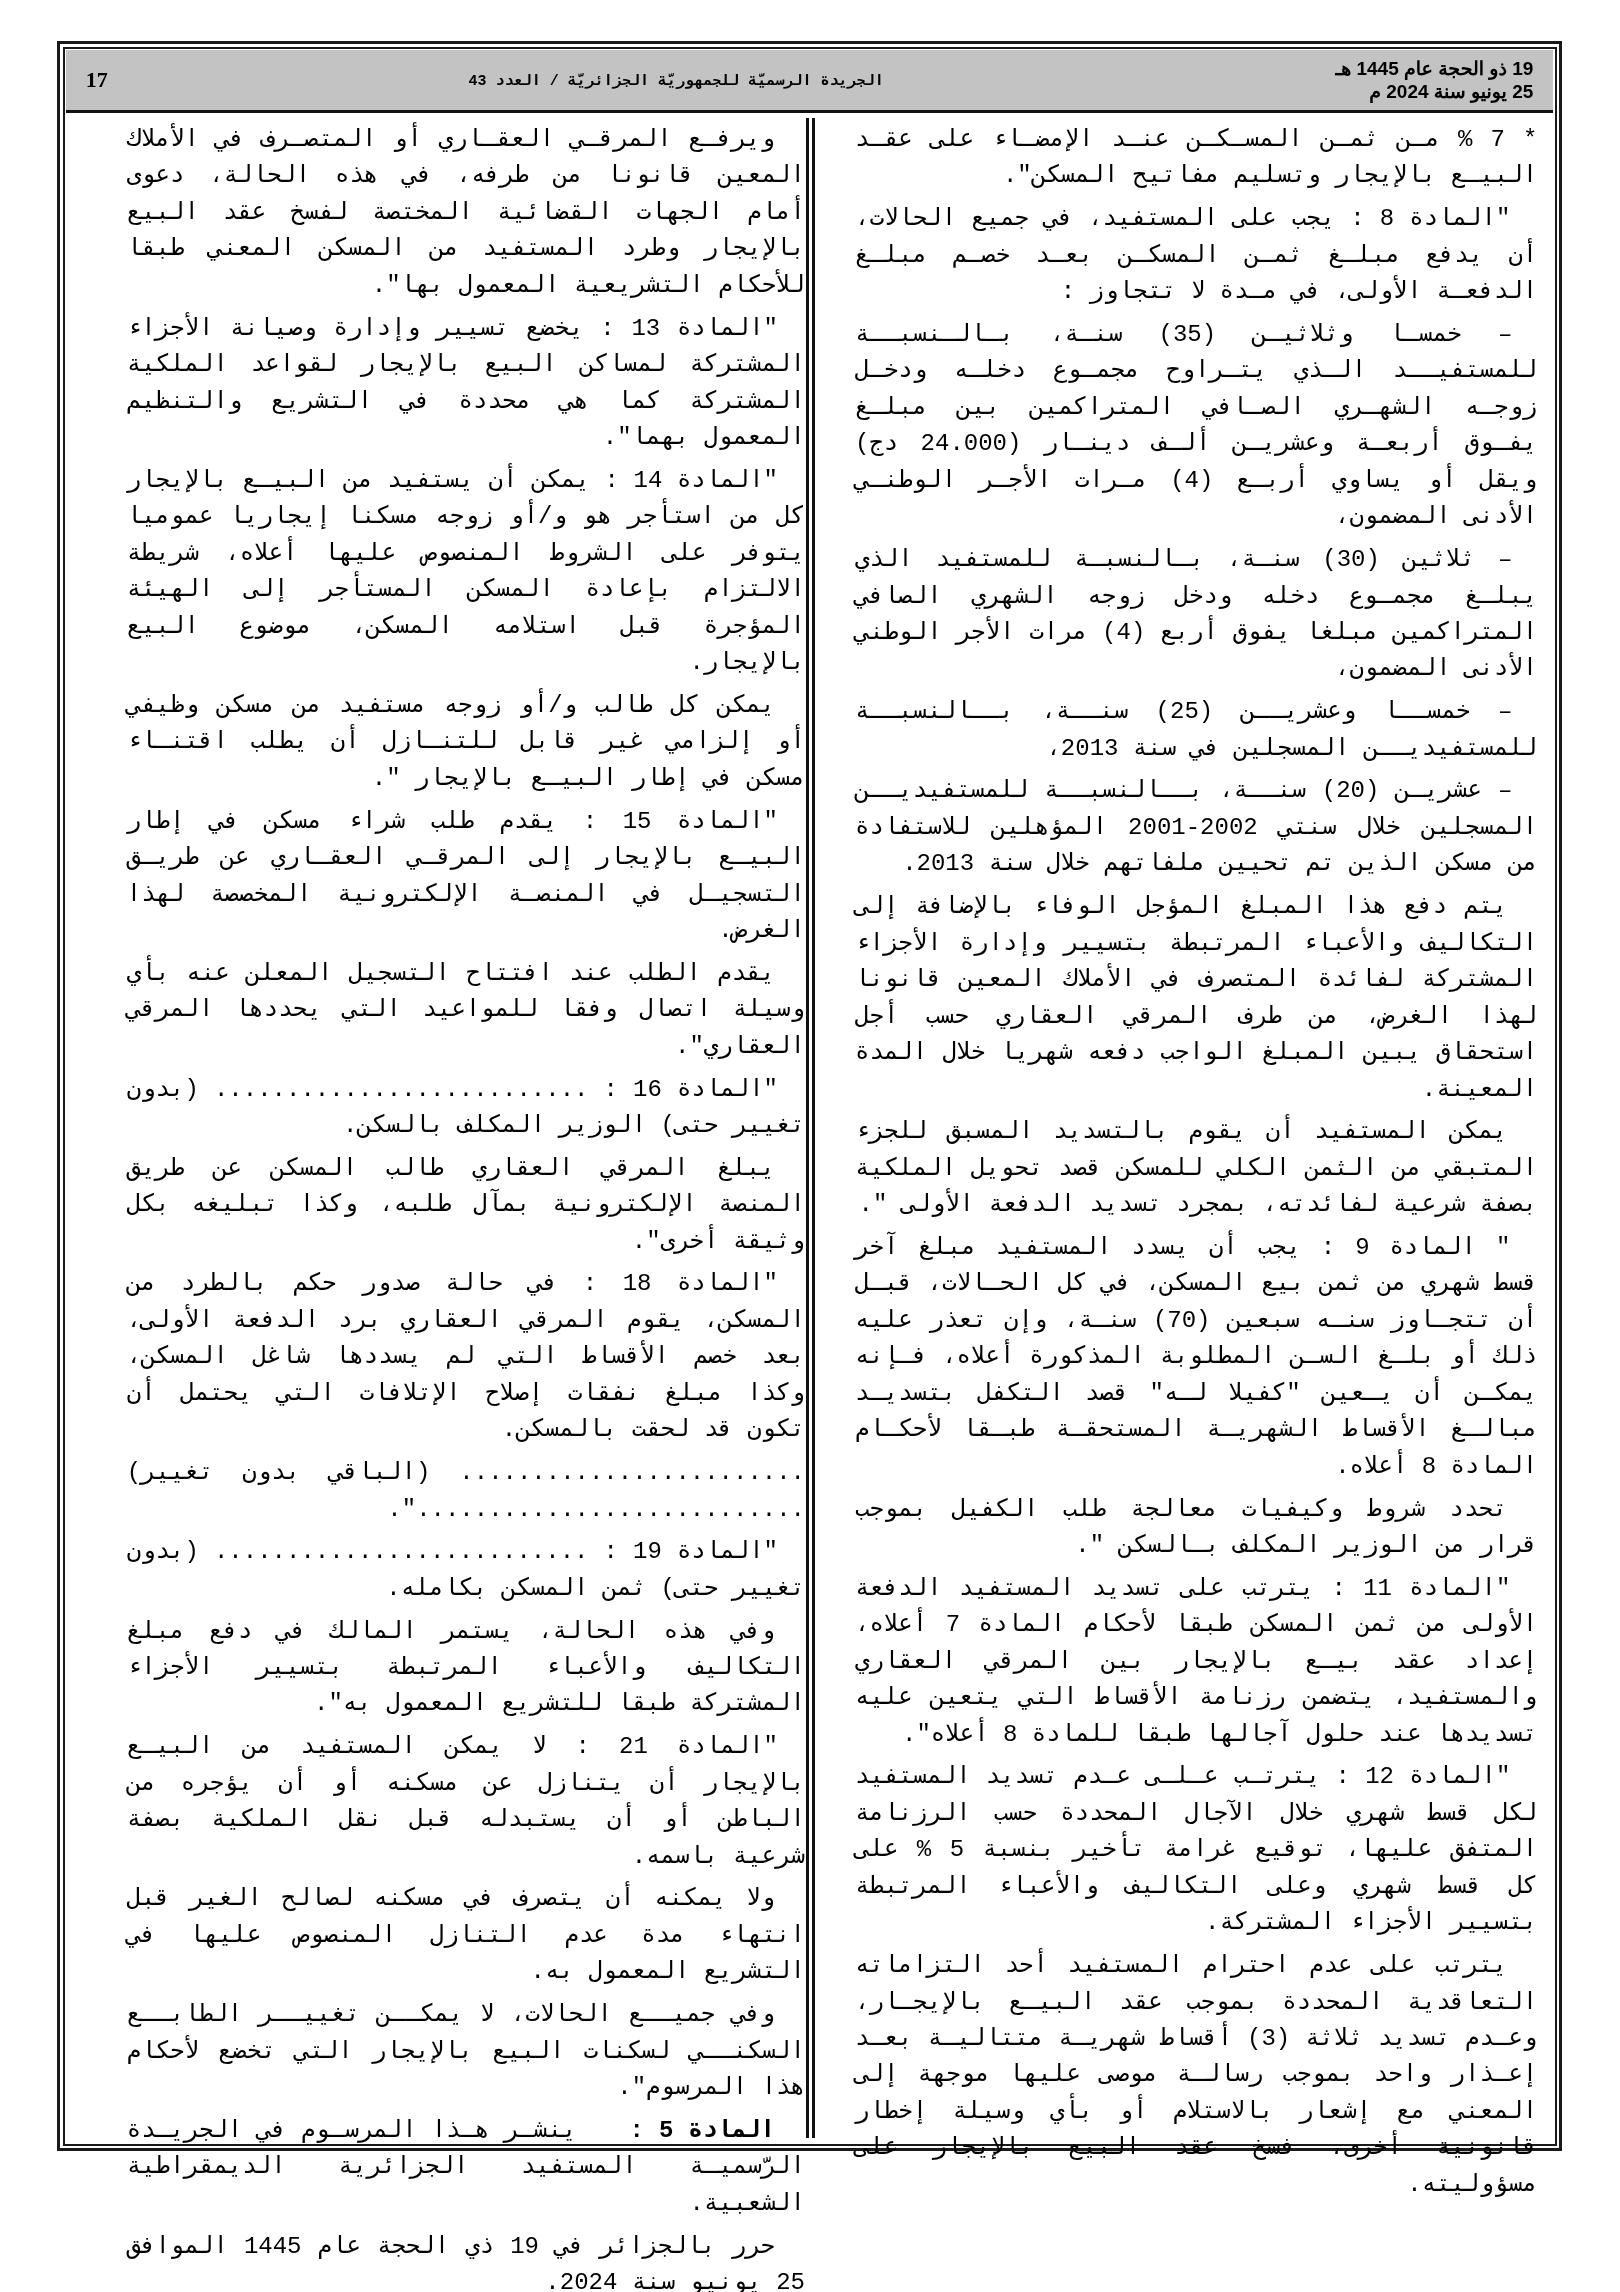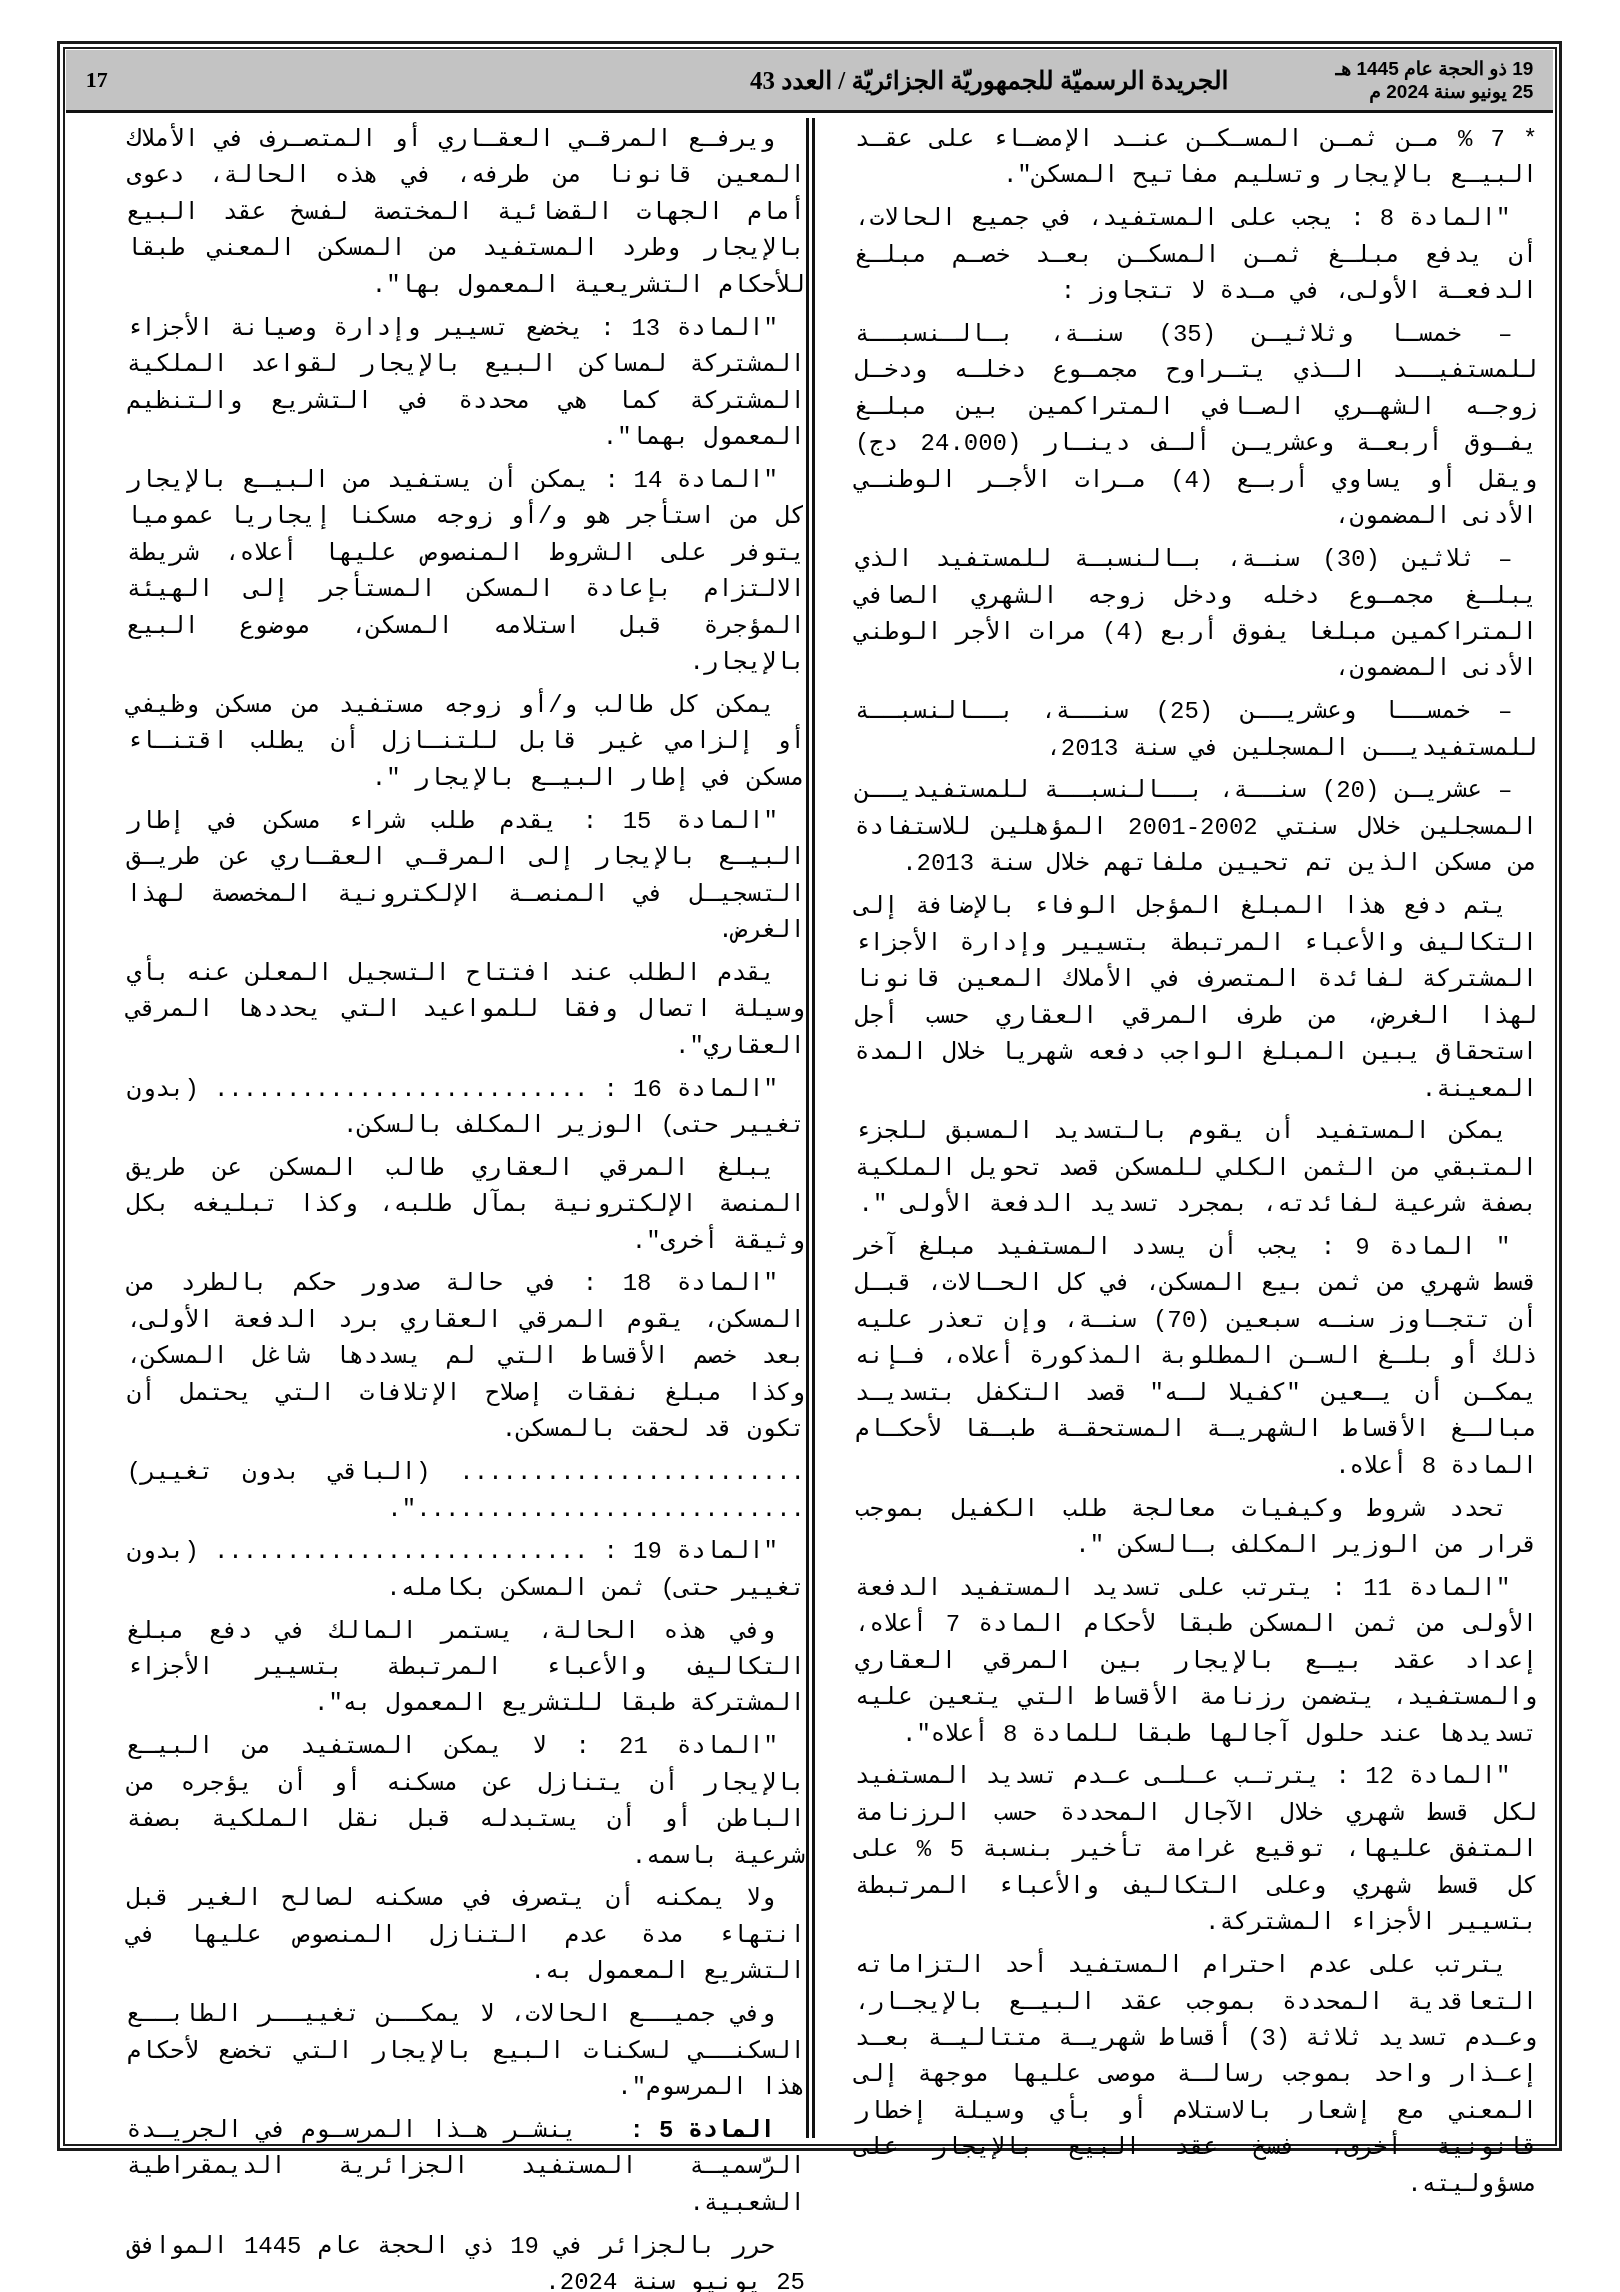--- a/index.html
+++ b/index.html
@@ -69,24 +69,24 @@
     font-weight: 700;
     font-size: 19px;
     line-height: 1.22;
     letter-spacing: 0.2px;
     white-space: nowrap;
     direction: rtl;
   }
   .mast-center {
     order: 2;
     flex: 1;
-    text-align: right;
-    font-family: Liberation Serif, serif;
-    font-weight: 700;
-    font-size: 25px;
+    text-align: center;
+    font-family: Liberation Mono, monospace;
+    font-weight: 700;
+    font-size: 15px;
     white-space: nowrap;
     padding-right: 107px;
     direction: rtl;
   }
   .mast-left {
     order: 3;
     font-family: "Liberation Serif", "DejaVu Serif", serif;
     font-weight: 700;
     font-size: 22px;
     white-space: nowrap;

